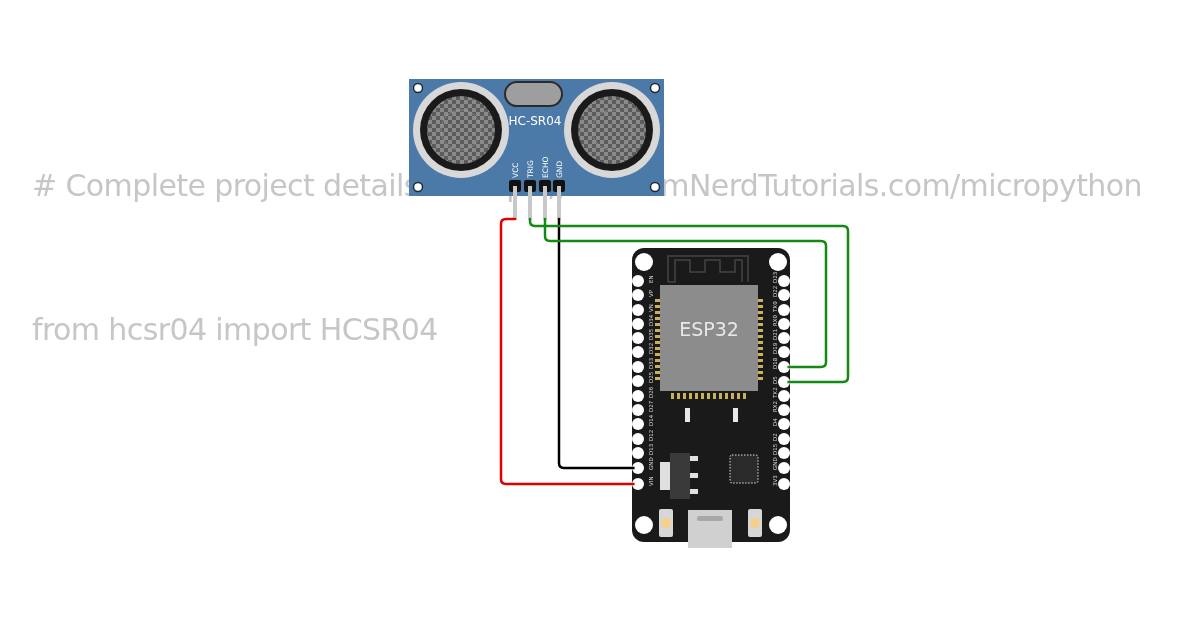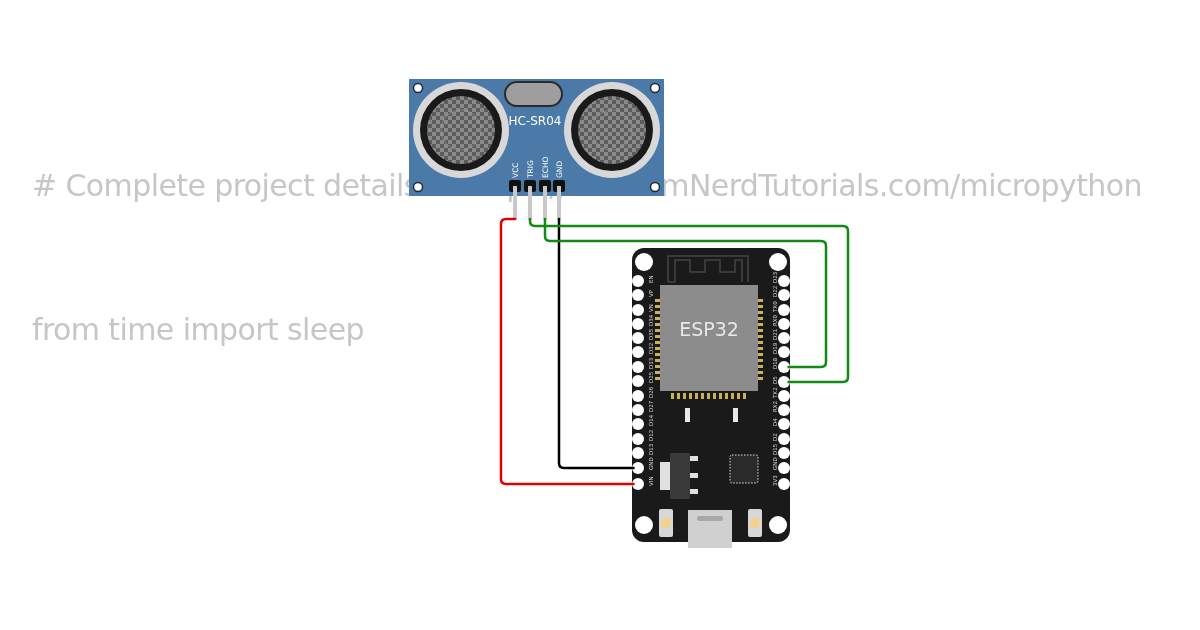--- a/index.html
+++ b/index.html
@@ -7,21 +7,21 @@
   .code { position: absolute; left: 32px; top: 66px; width: 1136px; overflow: hidden; white-space: pre; color: #c6c6c6; font-family: "DejaVu Sans", sans-serif; font-size: 30px; line-height: 48px; letter-spacing: -0.6px; }
   .code-line { display: block; height: 48px; }
   svg.diagram { position: absolute; left: 0; top: 0; }
   .lbl { font-family: "DejaVu Sans", sans-serif; }
 </style>
 </head>
 <body>
 
 <div class="code">
   <span class="code-line"># Complete project details at https://RandomNerdTutorials.com/micropython</span>
-  <span class="code-line">from time import sleep</span>
+  <span class="code-line">from hcsr04 import HCSR04</span>
   <span class="code-line"></span>
   
   
   
   
   
   
   
 </div>
 

